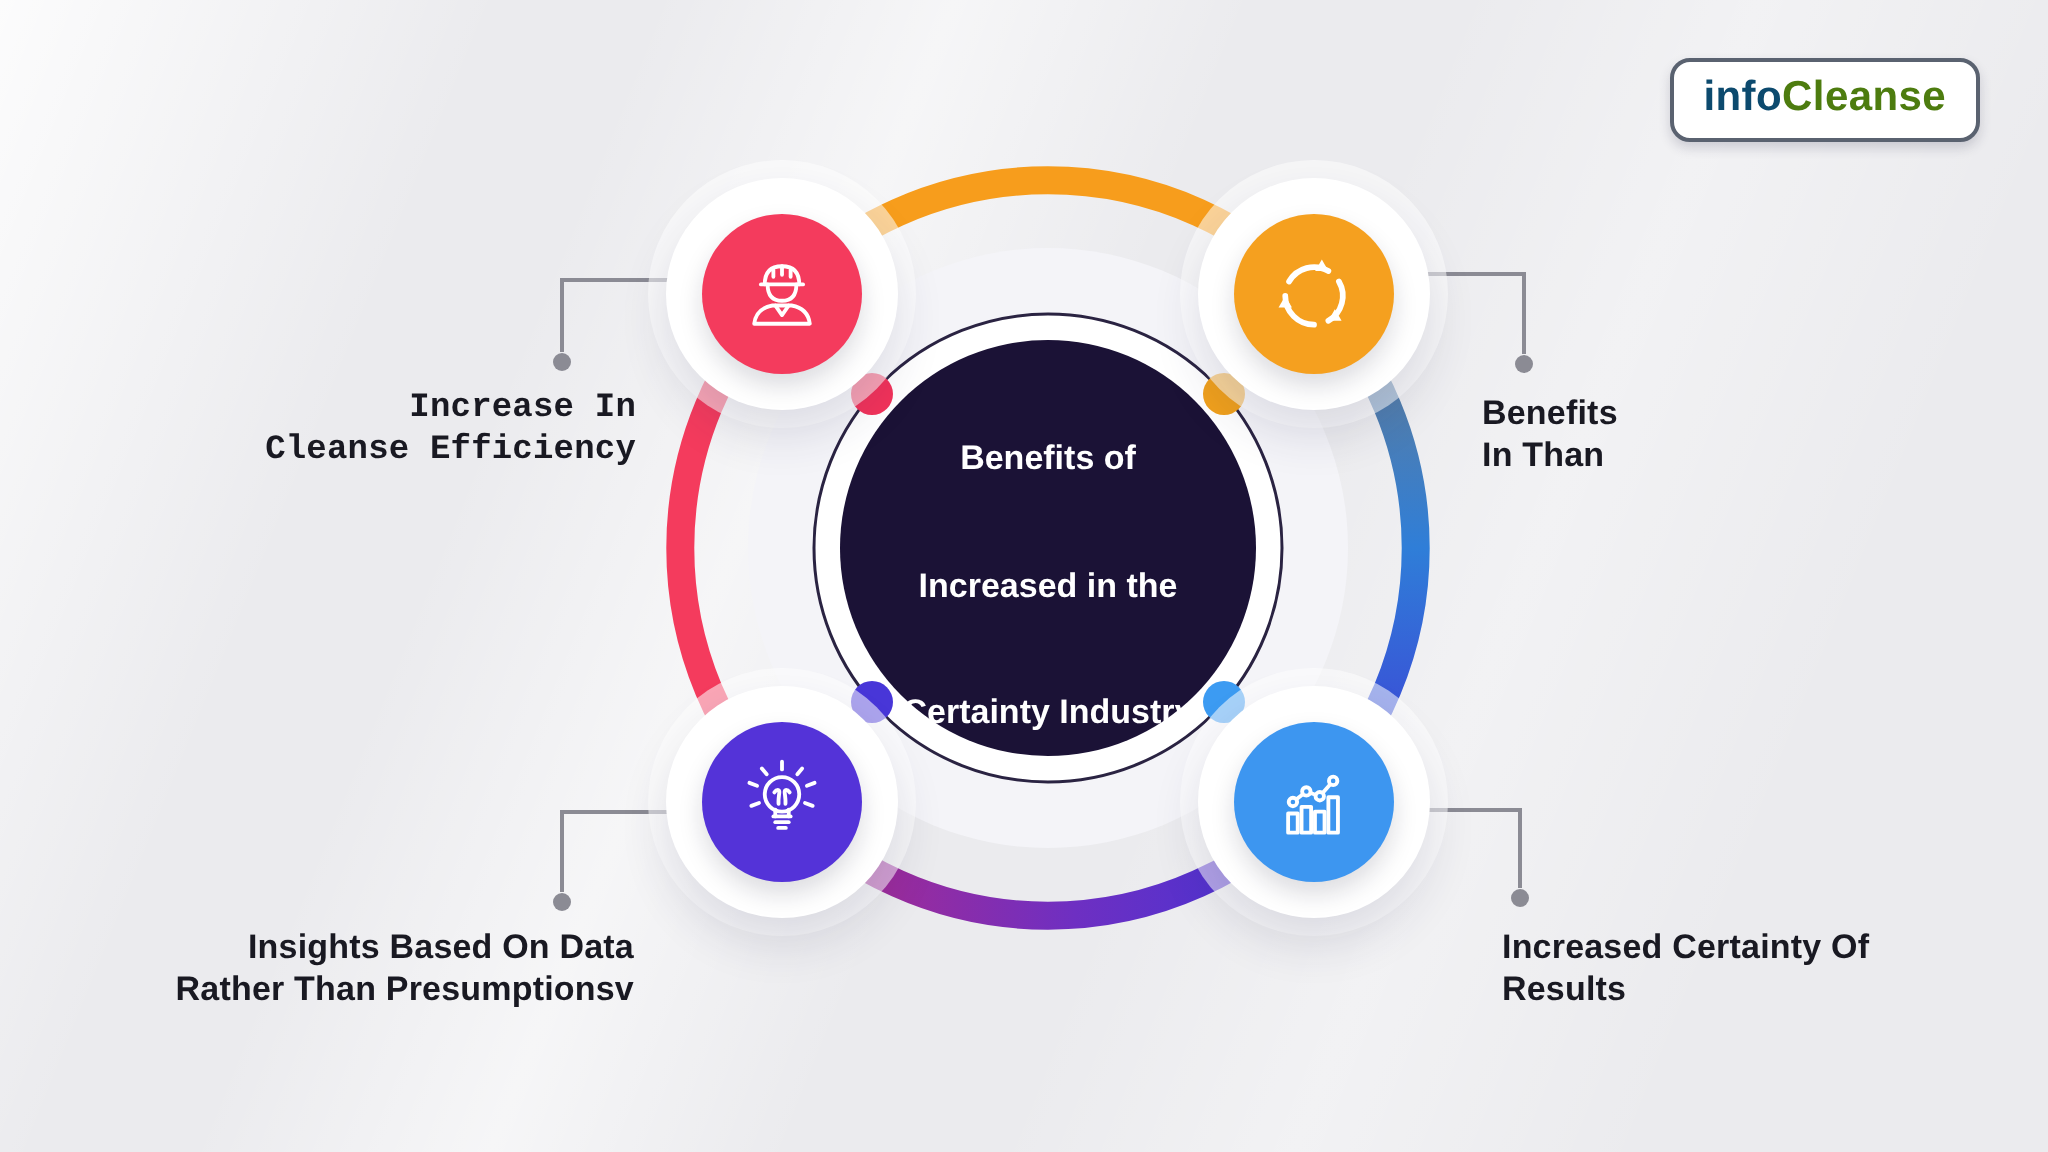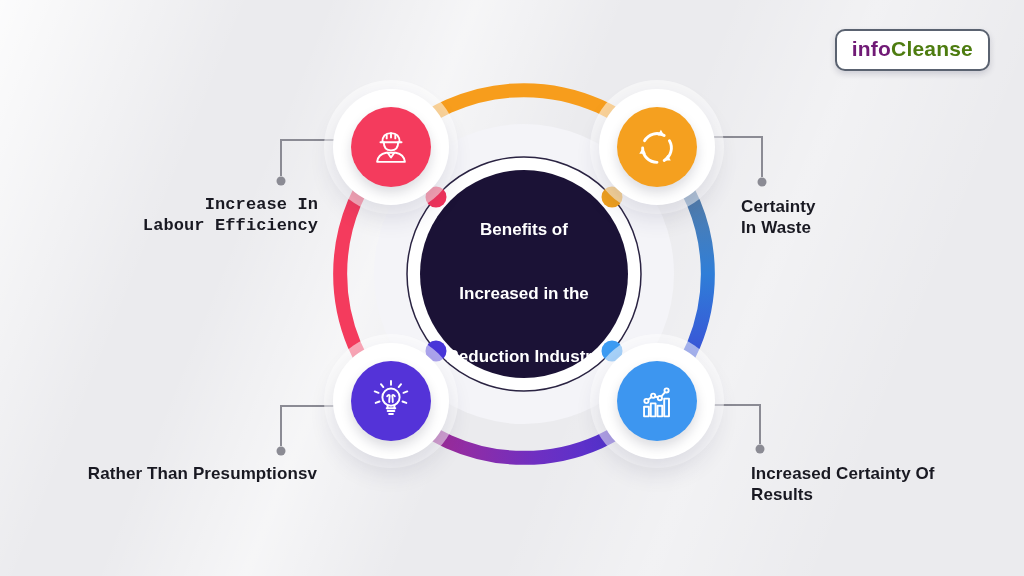--- a/index.html
+++ b/index.html
@@ -38,21 +38,21 @@
     font-size:17px;font-weight:700;line-height:1.45;
   }
   .center-title span{display:block;margin-top:39px;}
   .logo{
     position:absolute;top:29px;right:34px;
     background:#ffffff;border:2px solid #5a6270;border-radius:10px;
     padding:6px 15px 8px 15px;
     box-shadow:0 3px 6px rgba(40,40,70,.18);
     font-size:21px;font-weight:700;letter-spacing:.2px;
   }
-  .logo .info{color:#701a75;}
+  .logo .info{color:#0c4a6e;}
   .logo .cleanse{color:#4d7c0f;}
 </style>
 </head>
 <body>
 
 <div class="stage">
 
   <svg class="base-svg" width="1024" height="576" viewBox="0 0 1024 576">
     <defs>
       <linearGradient id="gradRight" gradientUnits="userSpaceOnUse" x1="657" y1="147" x2="657" y2="401">
@@ -162,37 +162,38 @@
         <circle cx="13" cy="24" r="2.2" fill="#3d96f0"></circle>
         <circle cx="20" cy="18.5" r="2.2" fill="#3d96f0"></circle>
         <circle cx="27" cy="21" r="2.2" fill="#3d96f0"></circle>
         <circle cx="34" cy="13" r="2.2" fill="#3d96f0"></circle>
       </svg>
     </div>
   </div>
 
   <div class="label align-right" style="right:706px;top:194px;font-family:Liberation Mono, monospace;">
     <span>Increase In</span>
-    <span>Labour Efficiency</span>
+    <span>Cleanse Efficiency</span>
   </div>
   <div class="label" style="left:741px;top:196px;">
-    <span>Certainty</span>
-    <span>In Waste</span>
+    <span>Benefits</span>
+    <span>In Than</span>
   </div>
   <div class="label align-right" style="right:707px;top:463px;">
+    <span>Insights Based On Data</span>
     <span>Rather Than Presumptionsv</span>
   </div>
   <div class="label" style="left:738px;top:463px;margin-left:13px;">
     <span>Increased Certainty Of</span>
     <span>Results</span>
   </div>
 
   <div class="center-title">
     <span>Benefits of</span>
     <span>Increased in the</span>
-    <span>Reduction Industry</span>
+    <span>Certainty Industry</span>
   </div>
 
   <div class="logo">
     <span class="info">info</span><span class="cleanse">Cleanse</span>
   </div>
 
 </div>
 
 </body></html>

